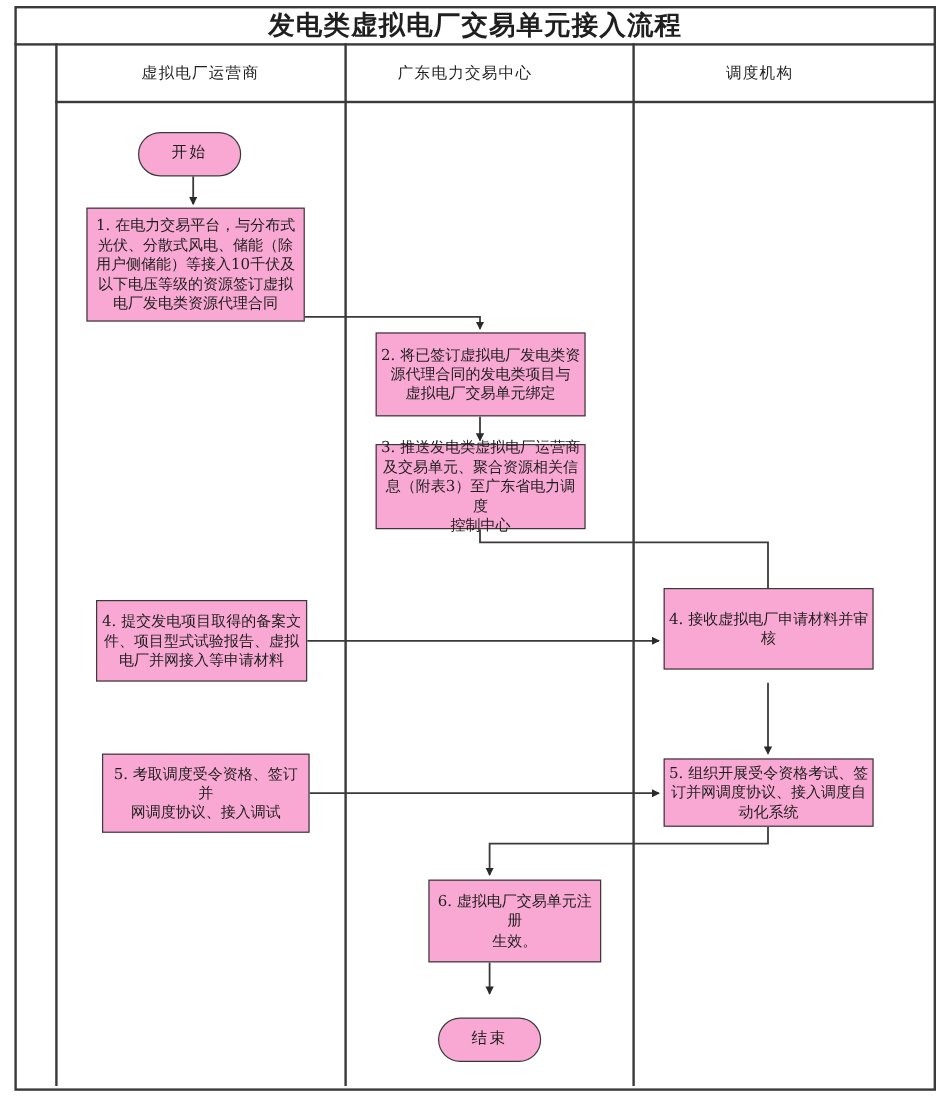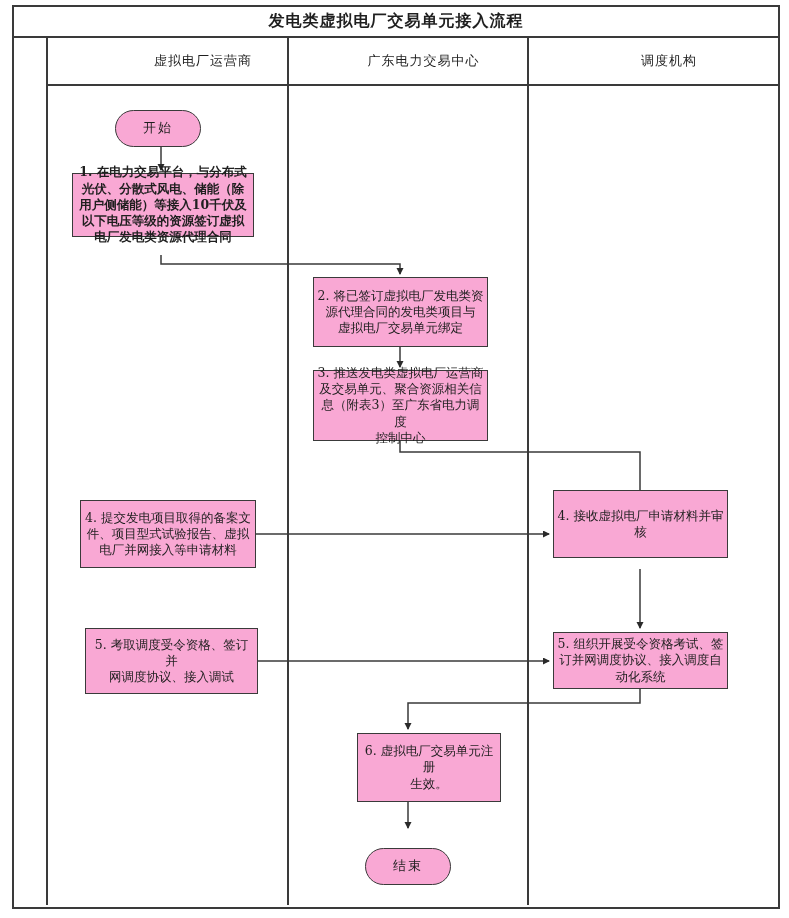--- a/index.html
+++ b/index.html
@@ -7,26 +7,26 @@
     position:relative;width:789px;height:918px;background:#ffffff;
     font-family:"DejaVu Serif","Liberation Serif",serif;color:#1f1f1f;
     overflow:hidden;
   }
   .frame{position:absolute;left:12px;top:5px;width:764px;height:900px;border:2px solid #3a3a3a;}
   .hline{position:absolute;background:#3a3a3a;height:2px;}
   .vline{position:absolute;background:#3a3a3a;width:2px;}
   .title-row{
     position:absolute;left:12px;top:5px;width:768px;height:32px;
     display:flex;align-items:center;justify-content:center;
-    font-size:16px;font-weight:bold;letter-spacing:1px;
+    font-size:22px;font-weight:bold;letter-spacing:1px;
   }
   .lane-header{
     position:absolute;top:37px;height:47px;
     display:flex;align-items:center;justify-content:center;
-    font-size:13px;letter-spacing:1px;padding-left:36px;
+    font-size:13px;letter-spacing:1px;
   }
   .node{
     position:absolute;border:1.5px solid #3a3a3a;background:#f9a8d4;
     display:flex;align-items:center;justify-content:center;
     font-size:12.5px;line-height:1.3;text-align:center;
     white-space:pre-line;box-sizing:border-box;padding:2px 3px;
   }
   .terminal{border-radius:19px;font-size:13px;letter-spacing:2px;}
   svg.connectors{position:absolute;left:0;top:0;pointer-events:none;}
   svg.connectors polyline{fill:none;stroke:#3a3a3a;stroke-width:1.5;}
@@ -59,21 +59,21 @@
     <polyline points="400,347 400,367" marker-end="url(#arrow)"></polyline>
     <polyline points="400,441 400,452 640,452 640,498" marker-end="url(#arrow)"></polyline>
     <polyline points="256,534 549,534" marker-end="url(#arrow)"></polyline>
     <polyline points="640,569 640,628" marker-end="url(#arrow)"></polyline>
     <polyline points="258,661 549,661" marker-end="url(#arrow)"></polyline>
     <polyline points="640,689 640,703 408,703 408,729" marker-end="url(#arrow)"></polyline>
     <polyline points="408,802 408,828" marker-end="url(#arrow)"></polyline>
   </svg>
 
   <div class="node terminal" style="left:115px;top:110px;width:86px;height:37px;">开始</div>
-  <div class="node" style="left:72px;top:173px;width:182px;height:64px;font-weight:bold;">1. 在电力交易平台，与分布式
+  <div class="node" style="left:72px;top:173px;width:182px;height:95px;">1. 在电力交易平台，与分布式
 光伏、分散式风电、储能（除
 用户侧储能）等接入10千伏及
 以下电压等级的资源签订虚拟
 电厂发电类资源代理合同</div>
   <div class="node" style="left:313px;top:277px;width:175px;height:70px;">2. 将已签订虚拟电厂发电类资
 源代理合同的发电类项目与
 虚拟电厂交易单元绑定</div>
   <div class="node" style="left:313px;top:370px;width:175px;height:71px;">3. 推送发电类虚拟电厂运营商
 及交易单元、聚合资源相关信
 息（附表3）至广东省电力调度

